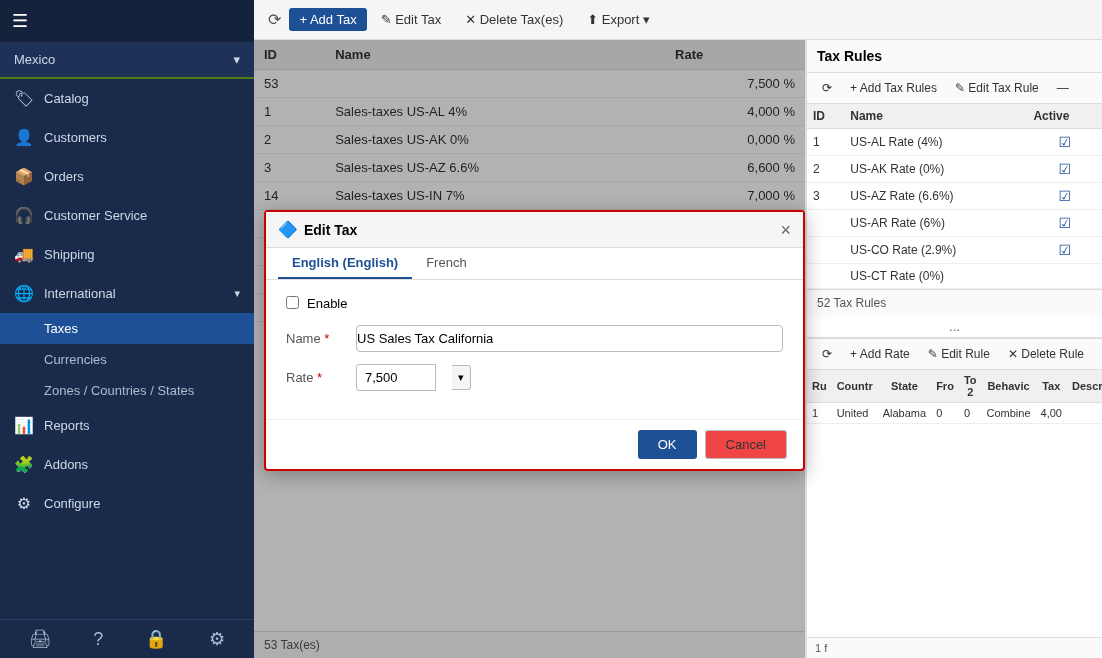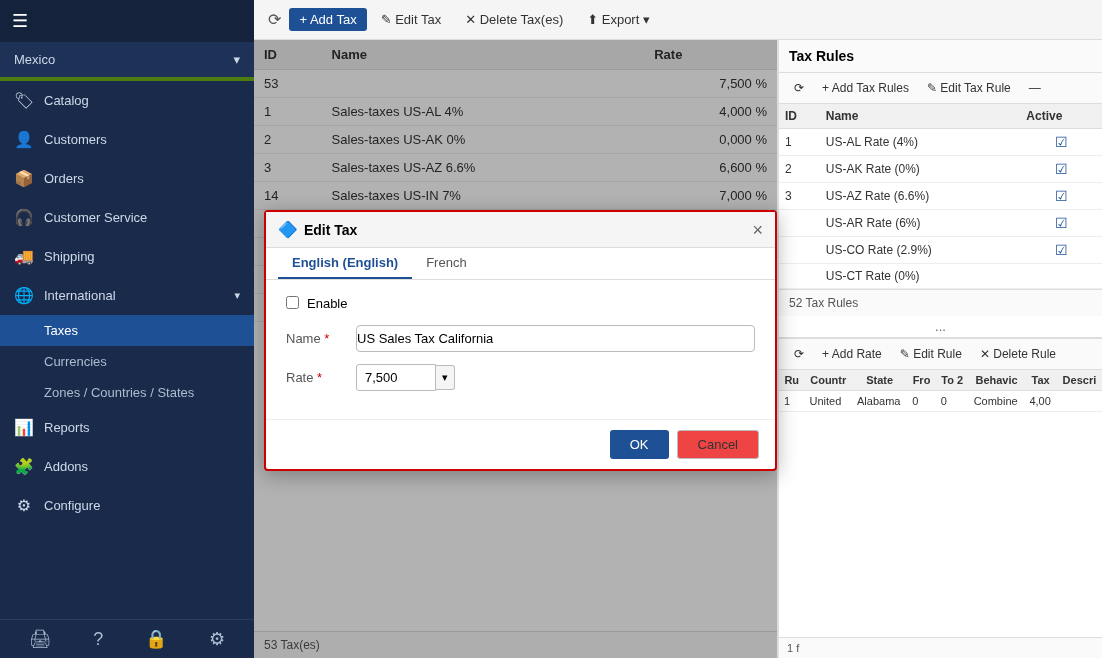--- a/index.html
+++ b/index.html
@@ -22,21 +22,21 @@
       align-items: center;
       gap: 10px;
     }
     .hamburger { color: white; font-size: 18px; cursor: pointer; }
     .sidebar-store {
       padding: 10px 14px;
       background: #1e3156;
       display: flex;
       align-items: center;
       justify-content: space-between;
-      border-bottom: 4px solid #4d7c0f;
+      border-bottom: 2px solid #4d7c0f;
     }
     .sidebar-item {
       display: flex;
       align-items: center;
       gap: 10px;
       padding: 10px 14px;
       cursor: pointer;
       color: #cdd9e8;
       font-size: 13px;
     }
@@ -102,21 +102,21 @@
       flex: 1;
       background: white;
       display: flex;
       flex-direction: column;
       border-right: 1px solid #ddd;
       position: relative;
     }
 
     
     .rules-panel {
-      width: 324px;
+      width: 296px;
       background: white;
       display: flex;
       flex-direction: column;
       border-left: 1px solid #ddd;
     }
     .rules-panel-header {
       padding: 8px 10px;
       font-weight: bold;
       font-size: 14px;
       border-bottom: 1px solid #ddd;
@@ -286,21 +286,21 @@
     }
     .enable-row {
       display: flex;
       align-items: flex-start;
       gap: 8px;
       margin-bottom: 14px;
     }
     .rate-input-wrap {
       display: flex;
       align-items: center;
-      gap: 0;
+      gap: 16px;
     }
     .rate-input {
       width: 80px;
       padding: 5px 8px;
       border: 1px solid #bbb;
       border-radius: 3px 0 0 3px;
       font-size: 13px;
     }
     .rate-dropdown-btn {
       padding: 5px 6px;

